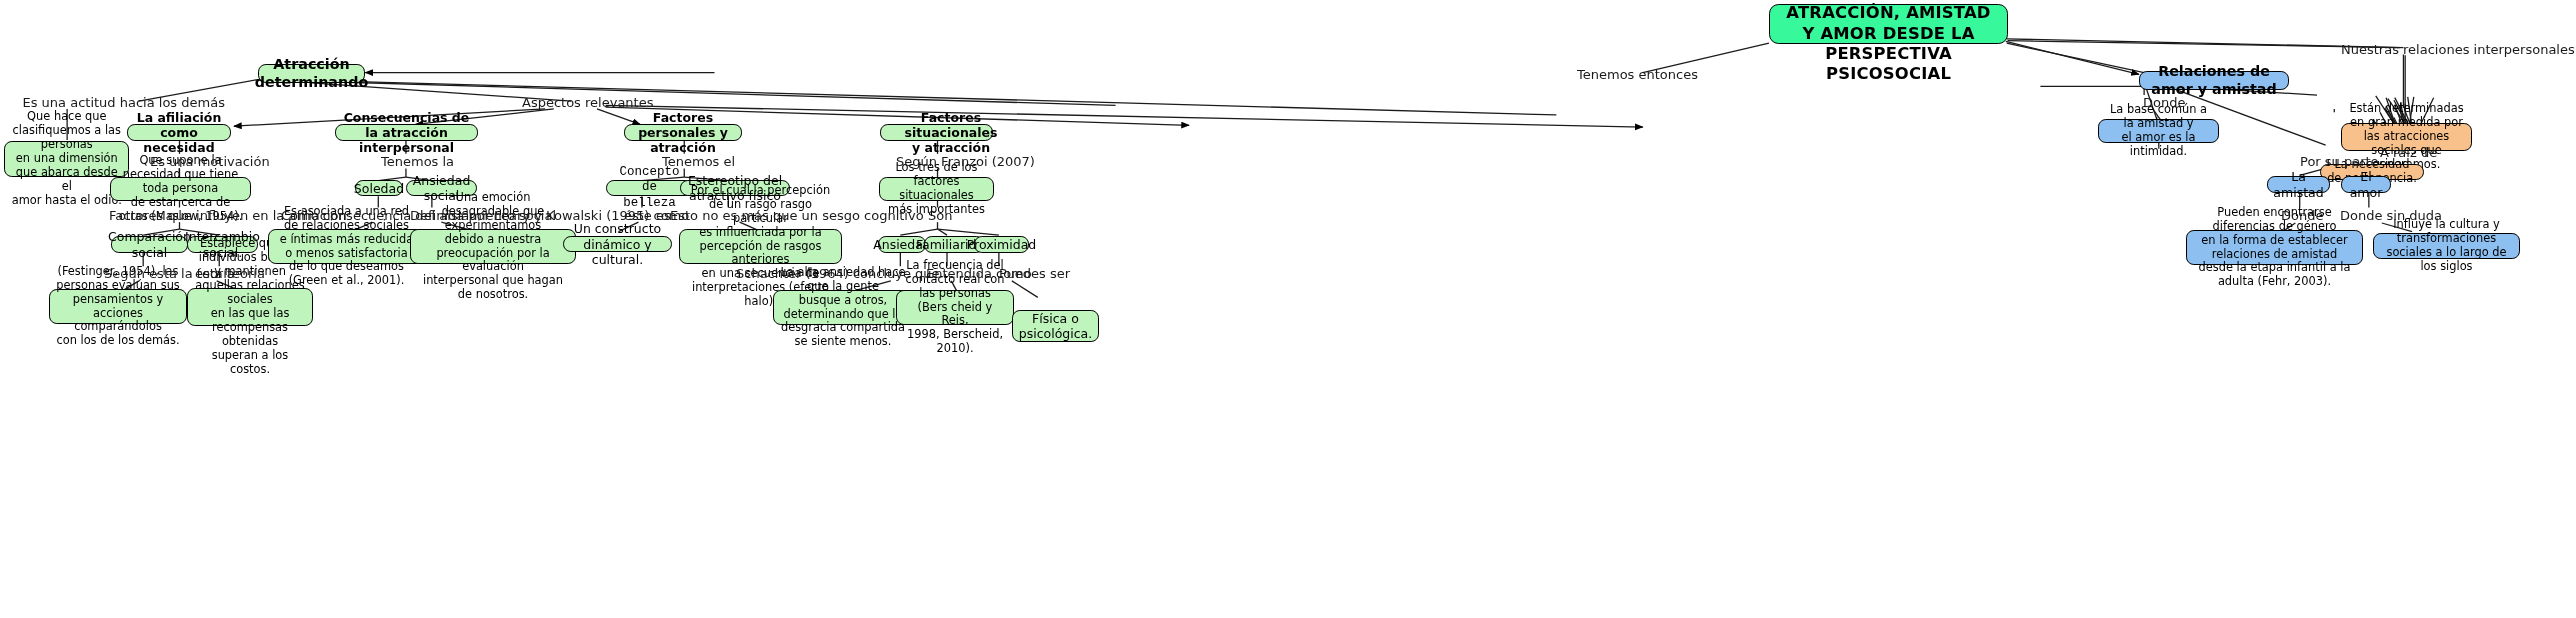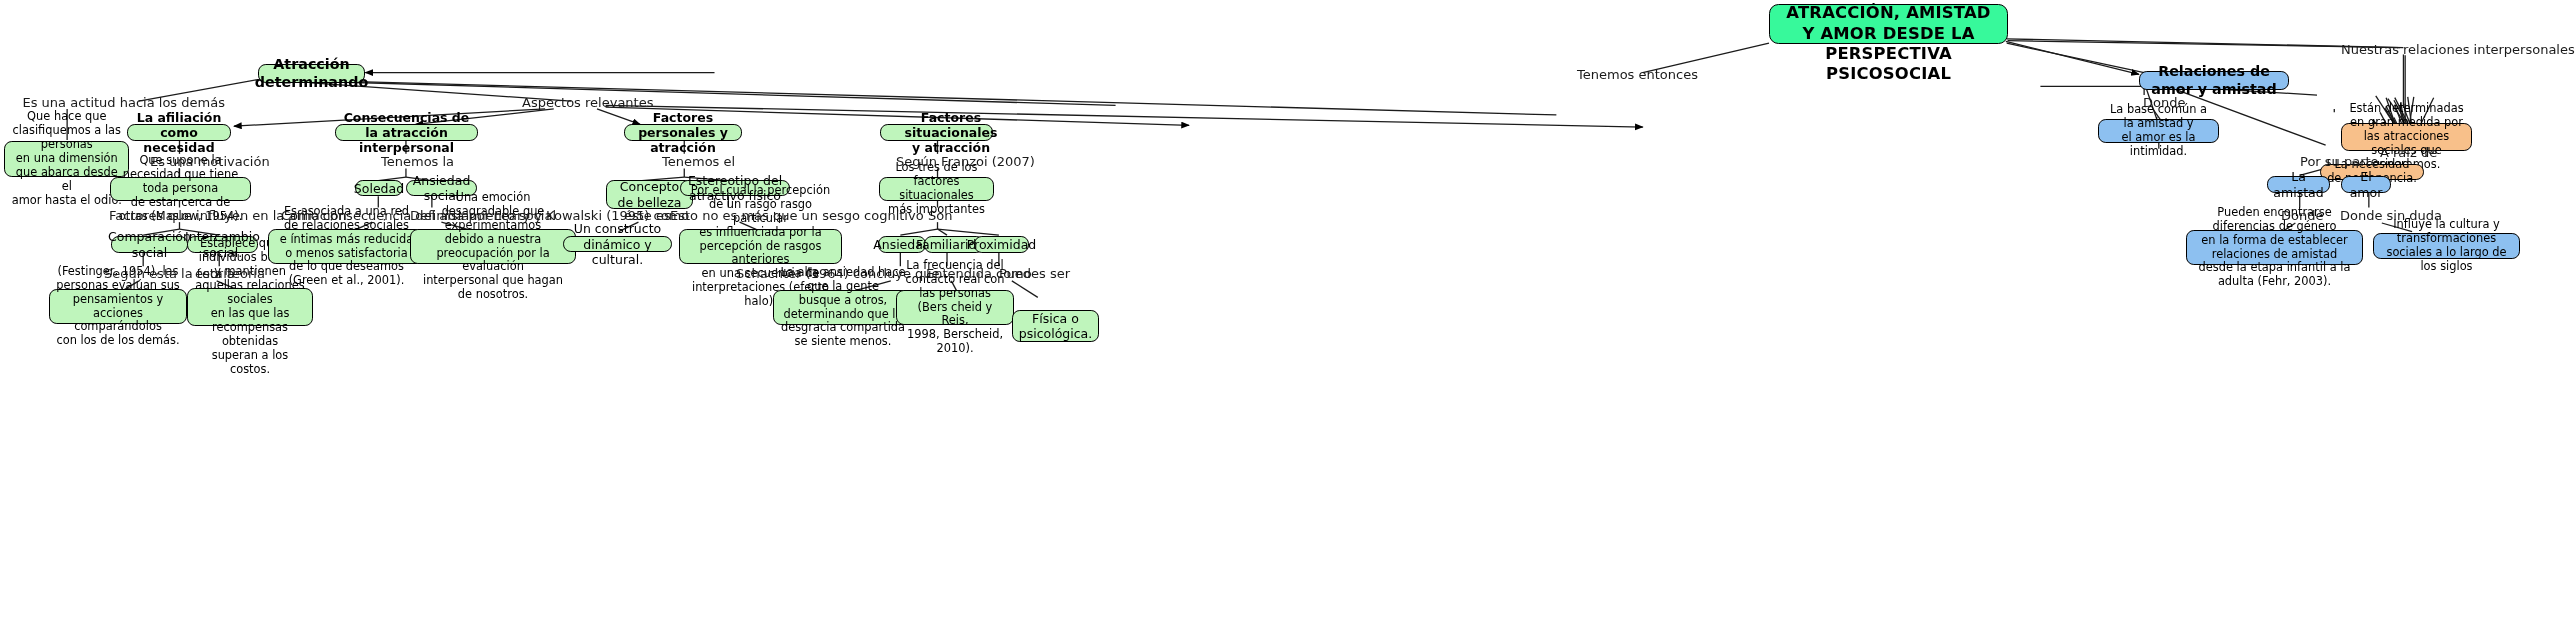--- a/index.html
+++ b/index.html
@@ -254,21 +254,21 @@
   <div class="node green plain-node" style="left:406px;top:180px;width:71px;height:16.4px;">Ansiedad social</div>
 
   <div class="node green small-node" style="left:268px;top:229px;width:157px;height:35px;">Es asociada a una red de relaciones sociales
 e íntimas más reducida o menos satisfactoria
 de lo que deseamos (Green et al., 2001).</div>
 
   <div class="node green small-node" style="left:410px;top:229px;width:166px;height:35px;">Una emoción desagradable que experimentamos
 debido a nuestra preocupación por la evaluación
 interpersonal que hagan de nosotros.</div>
 
-  <div class="node green plain-node" style="left:606px;top:180px;width:87px;height:29px;">Concepto de belleza</div>
+  <div class="node green plain-node" style="left:606px;top:180px;width:87px;height:16px;font-family:Liberation Mono, monospace;">Concepto de belleza</div>
 
   <div class="node green plain-node" style="left:680px;top:180px;width:110px;height:16.4px;">Estereotipo del atractivo físico</div>
 
   <div class="node green plain-node" style="left:563px;top:236px;width:109px;height:16.4px;">Un constructo dinámico y cultural.</div>
 
   <div class="node green small-node" style="left:679px;top:229px;width:163px;height:35px;">Por el cual la percepción de un rasgo rasgo particular
 es influenciada por la percepción de rasgos anteriores
 en una secuencia de interpretaciones (efecto halo).</div>
 
   <div class="node green small-node" style="left:879px;top:177px;width:115px;height:24px;">Los tres de los factores situacionales

